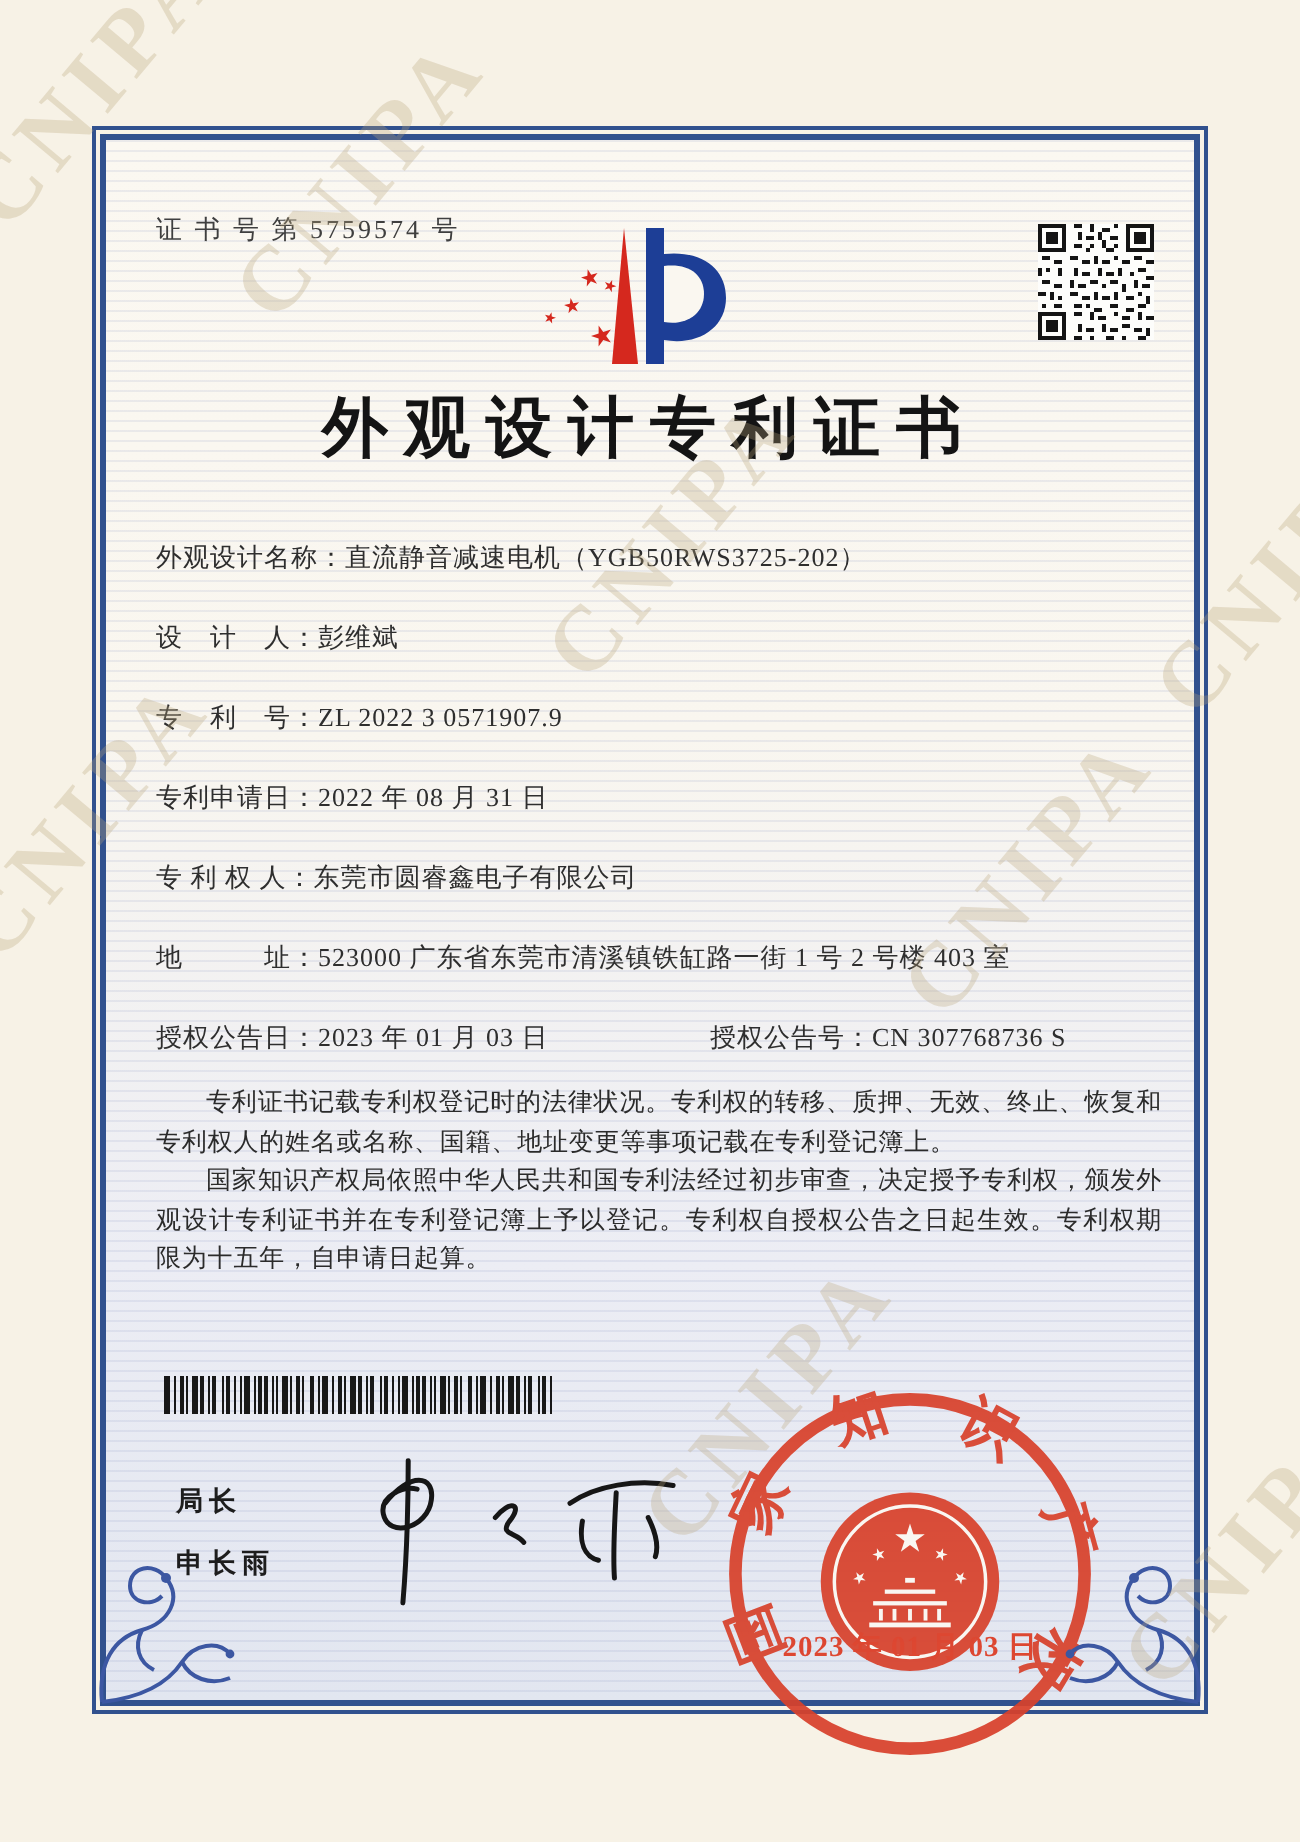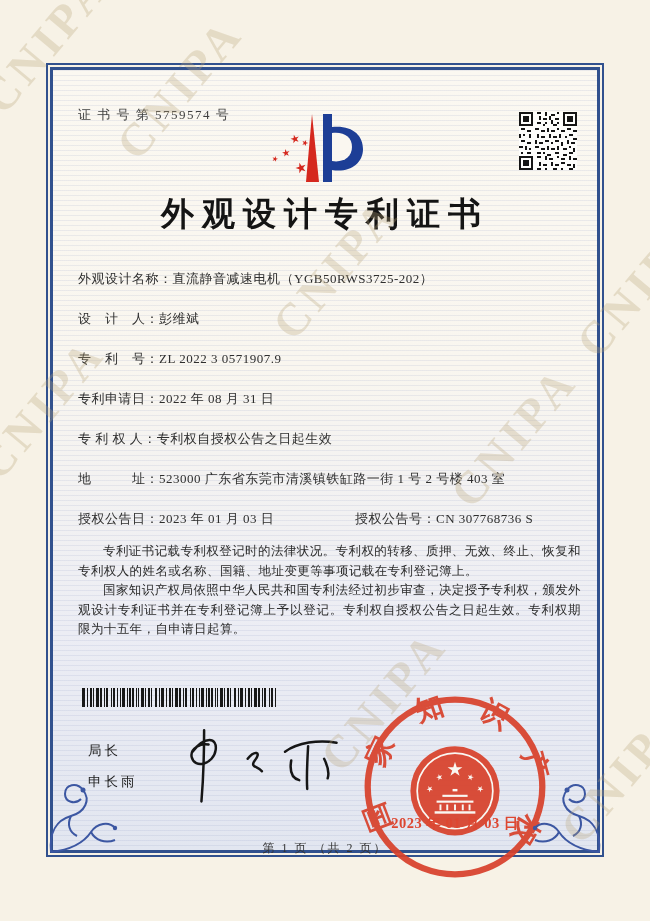--- a/index.html
+++ b/index.html
@@ -54,21 +54,21 @@
   .barcode{position:absolute;left:29px;top:618px;}
   
   .seal{position:absolute;left:305px;top:620px;width:194px;height:194px;opacity:0.93;mix-blend-mode:multiply;}
   .seal-date{
     position:absolute;left:0;right:0;top:124px;text-align:center;
     color:#dd3a22;font-size:14.5px;font-weight:600;letter-spacing:0.5px;
   }
   
   .signer{
     position:absolute;left:35px;font-family:"Liberation Sans","DejaVu Sans",sans-serif;
-    font-size:13.5px;font-weight:400;letter-spacing:3px;color:#1d1d1d;
+    font-size:13.5px;font-weight:700;letter-spacing:3px;color:#1d1d1d;
   }
   .signer.t1{top:672px;}
   .signer.t2{top:703px;}
   .sig{position:absolute;left:97px;top:655px;}
   
   .page-ind{position:absolute;left:0;right:0;top:770px;text-align:center;font-size:12px;letter-spacing:2px;color:#333;}
   .footer-note{
     position:absolute;left:0;right:0;top:872px;text-align:center;z-index:3;
     font-size:13px;letter-spacing:3px;color:#3a3a3a;
   }
@@ -150,21 +150,21 @@
           <div class="frow">
             <span class="flabel">专　利　号：</span>
               <span class="fvalue">ZL 2022 3 0571907.9</span>
           </div>
           <div class="frow">
             <span class="flabel">专利申请日：</span>
               <span class="fvalue">2022 年 08 月 31 日</span>
           </div>
           <div class="frow">
             <span class="flabel">专 利 权 人：</span>
-              <span class="fvalue">专利权自授权公告之日起生效</span>
+              <span class="fvalue">东莞市圆睿鑫电子有限公司</span>
           </div>
           <div class="frow">
             <span class="flabel">地　　　址：</span>
               <span class="fvalue">523000 广东省东莞市清溪镇铁缸路一街 1 号 2 号楼 403 室</span>
           </div>
           <div class="grant-row">
             <span class="pair-first"><span>授权公告日：</span><span>2023 年 01 月 03 日</span></span>
             <span><span>授权公告号：</span><span>CN 307768736 S</span></span>
           </div>
         </div>
@@ -222,21 +222,20 @@
               <path d="M47,6 C47,30 46,62 44,86"></path>
               <path d="M96,38 C104,28 112,30 104,40 C98,48 108,46 112,52"></path>
               <path d="M138,30 C152,20 176,16 196,20"></path>
               <path d="M164,24 C163,42 162,58 163,72"></path>
               <path d="M145,40 C143,52 146,60 154,62"></path>
               <path d="M182,38 C186,46 188,54 186,60"></path>
             </g>
           </svg>
         </div>
 
-        <div class="page-ind">第 1 页 （共 2 页）</div>
 
         <div class="corner bl">
           <svg width="92" height="92" viewBox="0 0 92 92">
             <g fill="none" stroke="#3c57a2" stroke-width="2">
               <path d="M6,86 C4,66 12,54 26,50 C40,46 46,34 38,24 C32,16 20,18 20,28 C20,36 30,39 36,33"></path>
               <path d="M6,86 C24,84 38,78 46,66 C52,57 64,55 70,62"></path>
               <path d="M46,66 C50,74 60,78 70,74"></path>
               <path d="M26,50 C22,58 24,66 32,70"></path>
             </g>
             <circle cx="38" cy="24" r="2.5" fill="#3c57a2"></circle>

